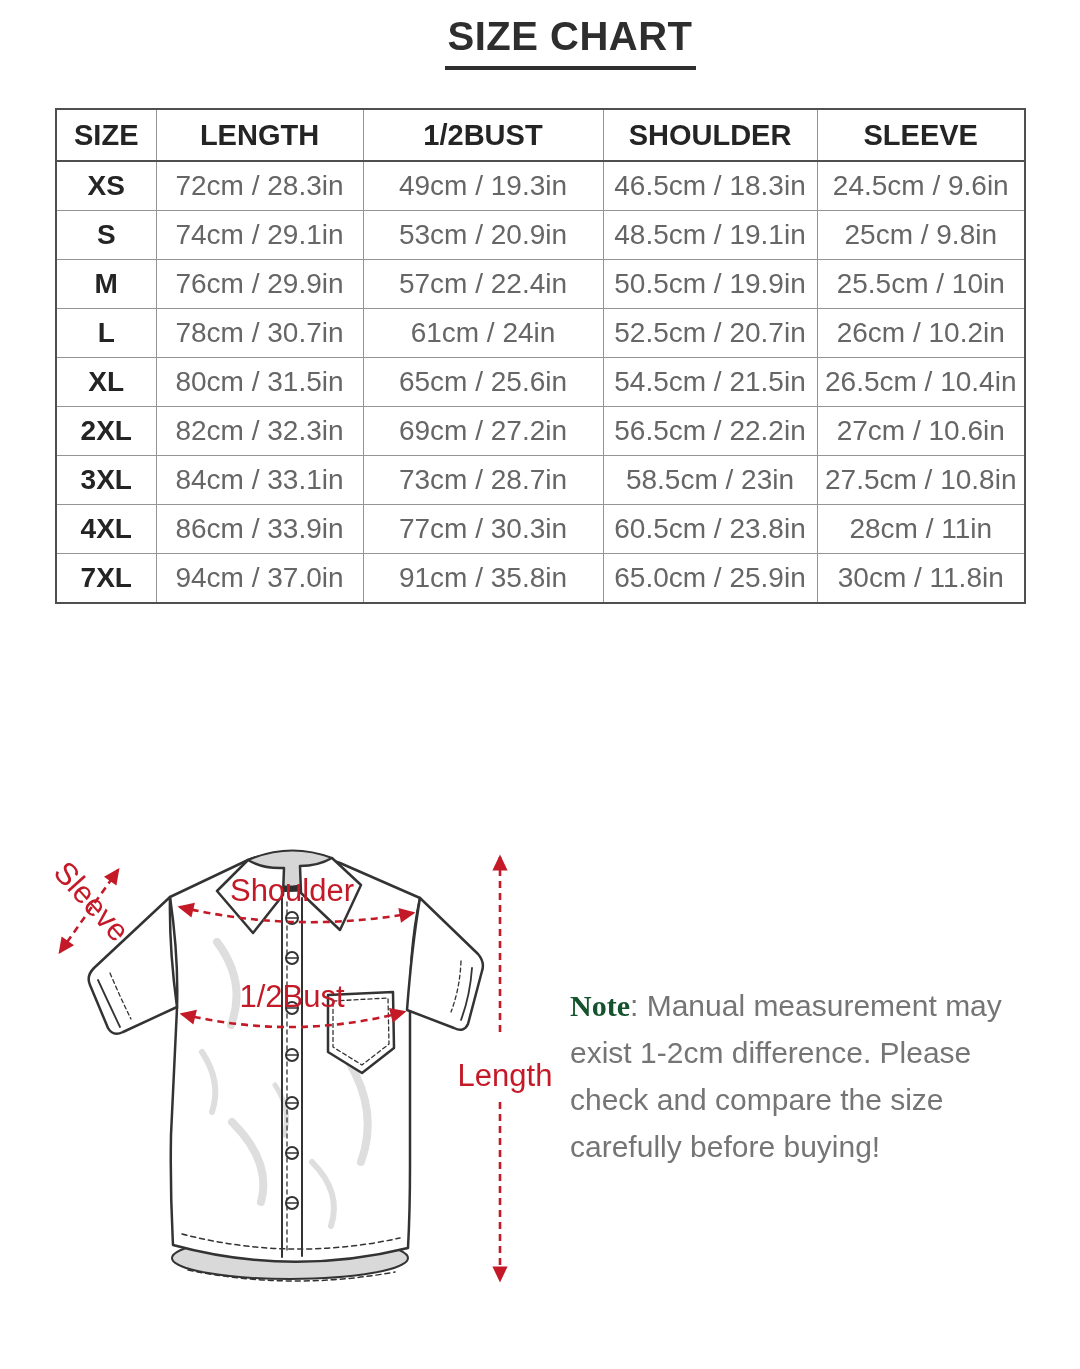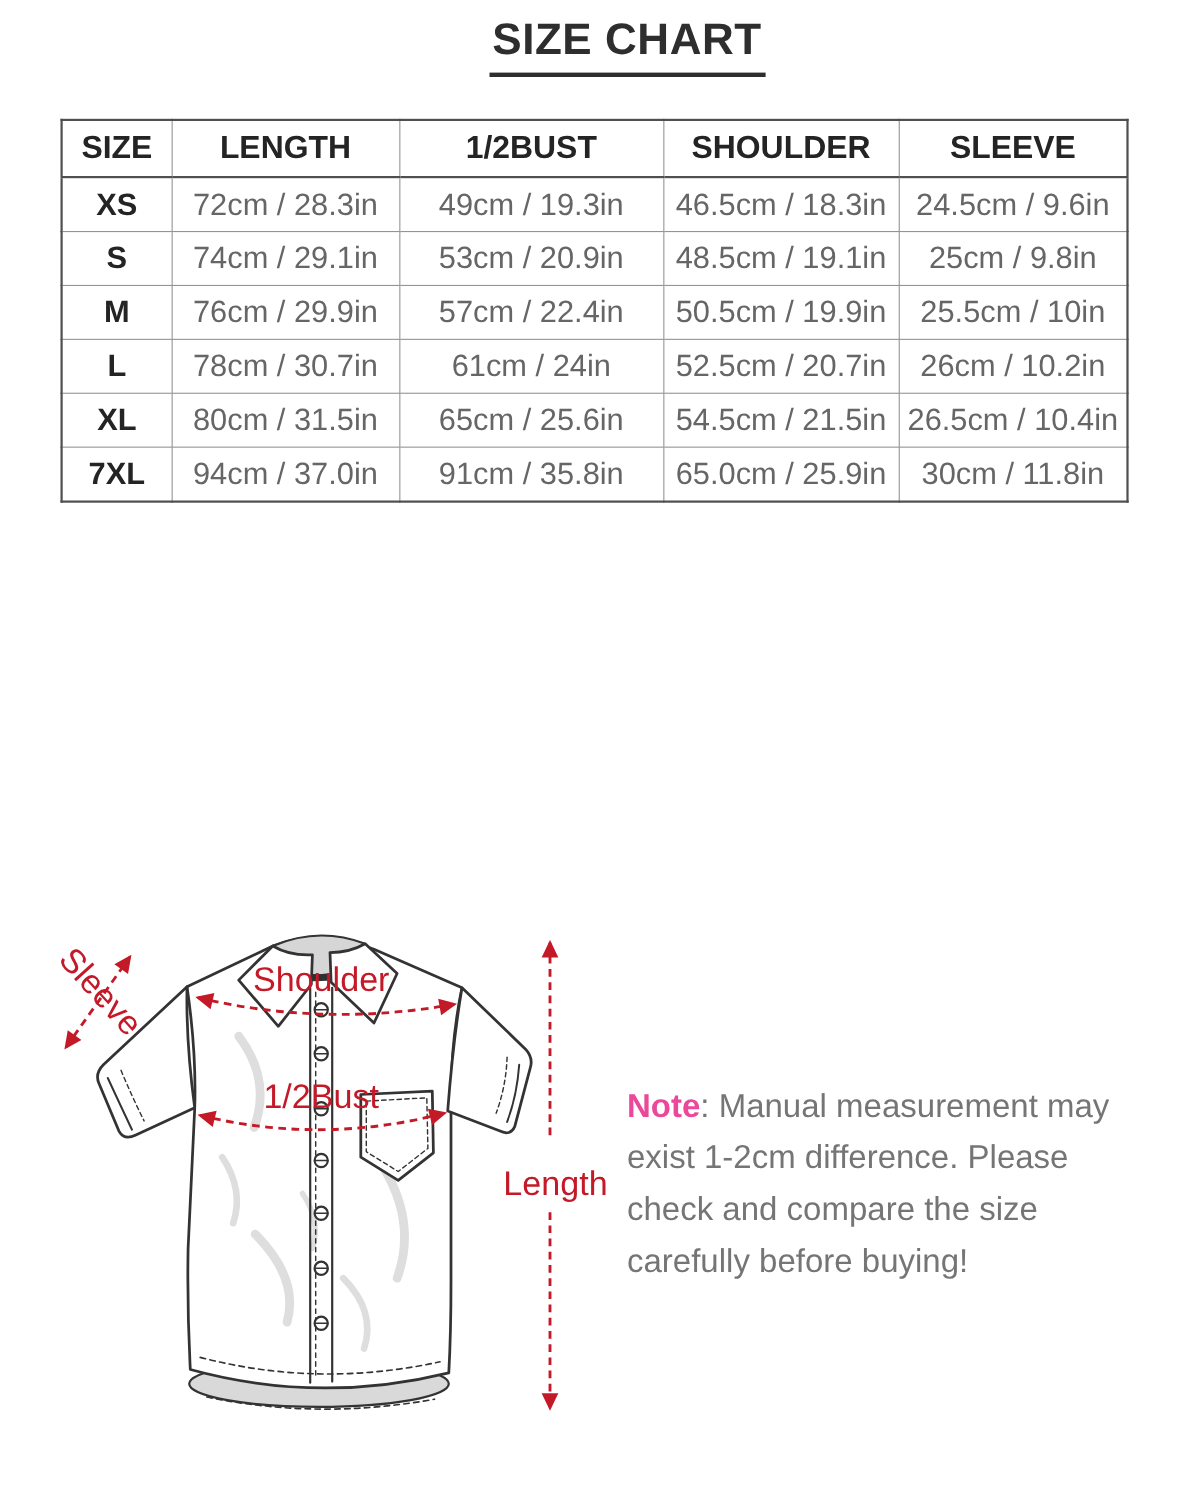--- a/index.html
+++ b/index.html
@@ -22,21 +22,21 @@
     overflow:hidden; white-space:nowrap;
   }
   .size-table th { height:48px; font-size:29px; font-weight:bold; color:#242424; border-bottom:2px solid #4f4f4f; }
   .size-table td { height:46px; font-size:28px; color:#666666; }
   .size-table td.size-cell { font-weight:bold; color:#242424; }
   .diagram { position:absolute; left:20px; top:830px; width:540px; height:540px; }
   .note {
     position:absolute; left:570px; top:982px; width:478px;
     font-size:30px; line-height:47px; color:#757575;
   }
-  .note b { color:#ec4899; }
+  .note b { color:#14532d;font-family:Liberation Serif, serif; }
   svg text.red-label { font-family:"Liberation Sans", sans-serif; font-size:31px; fill:#c41a28; }
 </style>
 </head>
 <body>
 
 <div class="title-wrap">
   <span class="title">SIZE CHART</span>
 </div>
 
 <table class="size-table">
@@ -84,20 +84,41 @@
       <td>61cm / 24in</td>
       <td>52.5cm / 20.7in</td>
       <td>26cm / 10.2in</td>
     </tr>
     <tr>
       <td class="size-cell">XL</td>
       <td>80cm / 31.5in</td>
       <td>65cm / 25.6in</td>
       <td>54.5cm / 21.5in</td>
       <td>26.5cm / 10.4in</td>
+    </tr>
+    <tr>
+      <td class="size-cell">2XL</td>
+      <td>82cm / 32.3in</td>
+      <td>69cm / 27.2in</td>
+      <td>56.5cm / 22.2in</td>
+      <td>27cm / 10.6in</td>
+    </tr>
+    <tr>
+      <td class="size-cell">3XL</td>
+      <td>84cm / 33.1in</td>
+      <td>73cm / 28.7in</td>
+      <td>58.5cm / 23in</td>
+      <td>27.5cm / 10.8in</td>
+    </tr>
+    <tr>
+      <td class="size-cell">4XL</td>
+      <td>86cm / 33.9in</td>
+      <td>77cm / 30.3in</td>
+      <td>60.5cm / 23.8in</td>
+      <td>28cm / 11in</td>
     </tr>
     <tr>
       <td class="size-cell">7XL</td>
       <td>94cm / 37.0in</td>
       <td>91cm / 35.8in</td>
       <td>65.0cm / 25.9in</td>
       <td>30cm / 11.8in</td>
     </tr>
   </tbody>
 </table>

